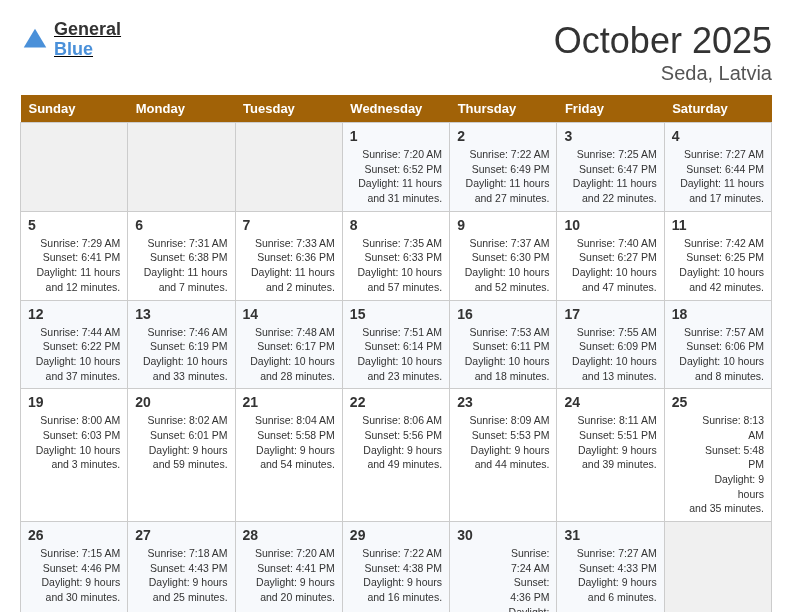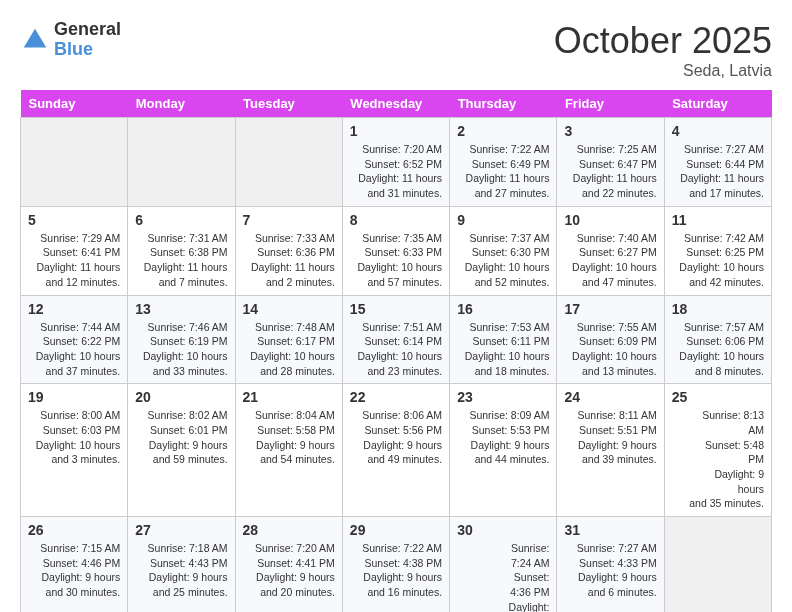--- a/index.html
+++ b/index.html
@@ -20,46 +20,47 @@
       display: flex;
       align-items: center;
       gap: 4px;
     }
     .logo-text {
       display: flex;
       flex-direction: column;
       font-weight: bold;
       font-size: 18px;
       line-height: 1.1;
+      text-decoration: underline;
     }
     .logo-text span:first-child { color: #333; }
     .logo-text span:last-child { color: #4a90d9; }
     .logo-icon {
       width: 30px;
       height: 30px;
     }
     .title-block {
       text-align: right;
     }
     .month-title {
       font-size: 36px;
       font-weight: normal;
       color: #333;
     }
     .subtitle {
-      font-size: 16px;
+      font-size: 20px;
       color: #555;
     }
     table {
       width: 100%;
       border-collapse: collapse;
       font-size: 11px;
     }
     thead tr th {
-      background-color: #d946ef;
+      background-color: #a16207;
       color: #fff;
       padding: 6px 8px;
       text-align: left;
       font-size: 13px;
       font-weight: bold;
     }
     tbody tr td {
       border: 1px solid #ccc;
       padding: 5px 7px;
       vertical-align: top;

